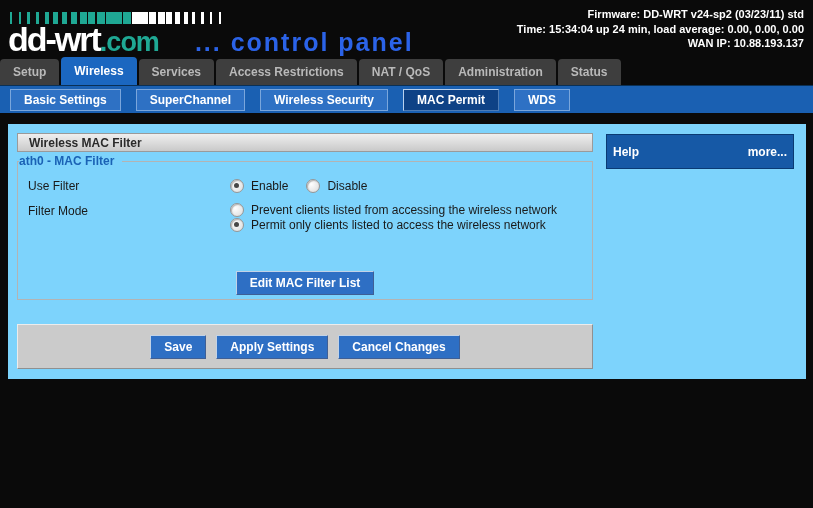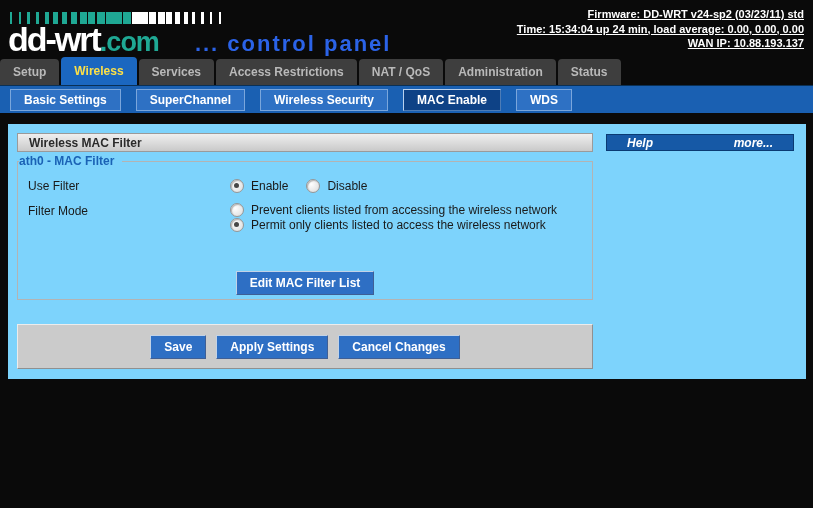--- a/index.html
+++ b/index.html
@@ -5,48 +5,48 @@
   html,body{margin:0;padding:0;}
   body{background:#0a0a0a;font-family:"Liberation Sans",sans-serif;}
   #app{position:relative;width:813px;height:508px;background:#0a0a0a;overflow:hidden;}
 
   
   .blocks{position:absolute;left:10px;top:12px;height:12px;white-space:nowrap;font-size:0;}
   .blocks span{display:inline-block;height:12px;vertical-align:top;}
   .logo-line{position:absolute;left:8px;top:20px;white-space:nowrap;}
   .logo-brand{font-size:34px;font-weight:bold;color:#ffffff;letter-spacing:-2px;text-align:center;}
   .logo-tld{font-size:27px;font-weight:bold;letter-spacing:-1px;}
-  .logo-tagline{font-size:22px;font-weight:bold;letter-spacing:2px;margin-left:36px;}
+  .logo-tagline{font-size:25px;font-weight:bold;letter-spacing:2px;margin-left:36px;}
   .header-info{position:absolute;top:7px;right:9px;text-align:right;color:#ffffff;
-    font-size:11px;font-weight:bold;line-height:14.5px;text-decoration:underline;}
+    font-size:11px;font-weight:bold;line-height:14.5px;}
 
   
   .main-nav{position:absolute;left:0;top:57px;width:100%;height:28px;display:flex;
     align-items:flex-end;padding-left:0;box-sizing:border-box;}
   .main-tab{height:26px;line-height:26px;padding:0 13px;margin-right:2px;
     background:#3e3e3e;color:#b9b9b9;font-size:12px;font-weight:bold;
     border-radius:4px 4px 0 0;cursor:pointer;}
-  .main-tab.active{background:#1b67c0;color:#fde047;height:28px;line-height:28px;}
+  .main-tab.active{background:#1b67c0;color:#ffffff;height:28px;line-height:28px;}
 
   
   .sub-nav{position:absolute;left:0;top:85px;width:100%;height:28px;background:#1a60b2;
     border-top:1px solid #0a3055;display:flex;align-items:center;gap:15px;
     padding-left:10px;box-sizing:border-box;}
   .sub-tab{padding:3px 13px;background:#2e71c4;border:1px solid #7aa6dc;color:#ffffff;
     font-size:12px;font-weight:bold;cursor:pointer;}
   .sub-tab.active{background:#0e4286;border-color:#b9d1ee #4d7cb6 #4d7cb6 #b9d1ee;}
 
   
   .content{position:absolute;left:8px;top:124px;width:798px;height:255px;background:#7dd3fc;}
   .title-bar{position:absolute;left:9px;top:9px;width:576px;height:19px;line-height:19px;
     background:linear-gradient(#efefef,#c9c9c9);border:1px solid #9a9a9a;
     font-size:12px;font-weight:bold;color:#2b2b2b;padding-left:11px;box-sizing:border-box;}
-  .help-bar{position:absolute;left:598px;top:10px;width:188px;height:17px;background:#1659a6;
+  .help-bar{position:absolute;left:598px;top:10px;width:188px;height:35px;background:#1659a6;
     border:1px solid #0a3a73;display:flex;justify-content:space-between;align-items:center;
-    padding:0 20px;box-sizing:border-box;color:#ffffff;font-size:12px;font-weight:bold;font-style:italic;}
+    padding:0 6px;box-sizing:border-box;color:#ffffff;font-size:12px;font-weight:bold;}
   .help-more{cursor:pointer;}
 
   fieldset.section{position:absolute;left:9px;top:30px;width:576px;height:146px;
     border:1px solid #b3b3b3;margin:0;padding:10px 0 0 10px;box-sizing:border-box;}
   fieldset.section legend{font-size:12px;font-weight:bold;color:#1a62b5;
     margin-left:-9px;padding:0 8px 0 0;}
   .field-row{display:flex;margin-bottom:10px;font-size:12px;color:#1a1a1a;}
   .field-label{width:202px;flex:none;padding-top:1px;}
   .options-inline{display:flex;gap:18px;align-items:center;}
   .options-stack{display:flex;flex-direction:column;align-items:flex-start;gap:1px;}
@@ -88,21 +88,21 @@
     <div class="main-tab">Access Restrictions</div>
     <div class="main-tab">NAT / QoS</div>
     <div class="main-tab">Administration</div>
     <div class="main-tab">Status</div>
   </div>
 
   <div class="sub-nav">
     <div class="sub-tab">Basic Settings</div>
     <div class="sub-tab">SuperChannel</div>
     <div class="sub-tab">Wireless Security</div>
-    <div class="sub-tab active">MAC Enable</div>
+    <div class="sub-tab active">MAC Permit</div>
     <div class="sub-tab">WDS</div>
   </div>
 
   <div class="content">
 
     <div class="title-bar">Wireless MAC Filter</div>
 
     <div class="help-bar">
       <span>Help</span>
       <span class="help-more">more...</span>

